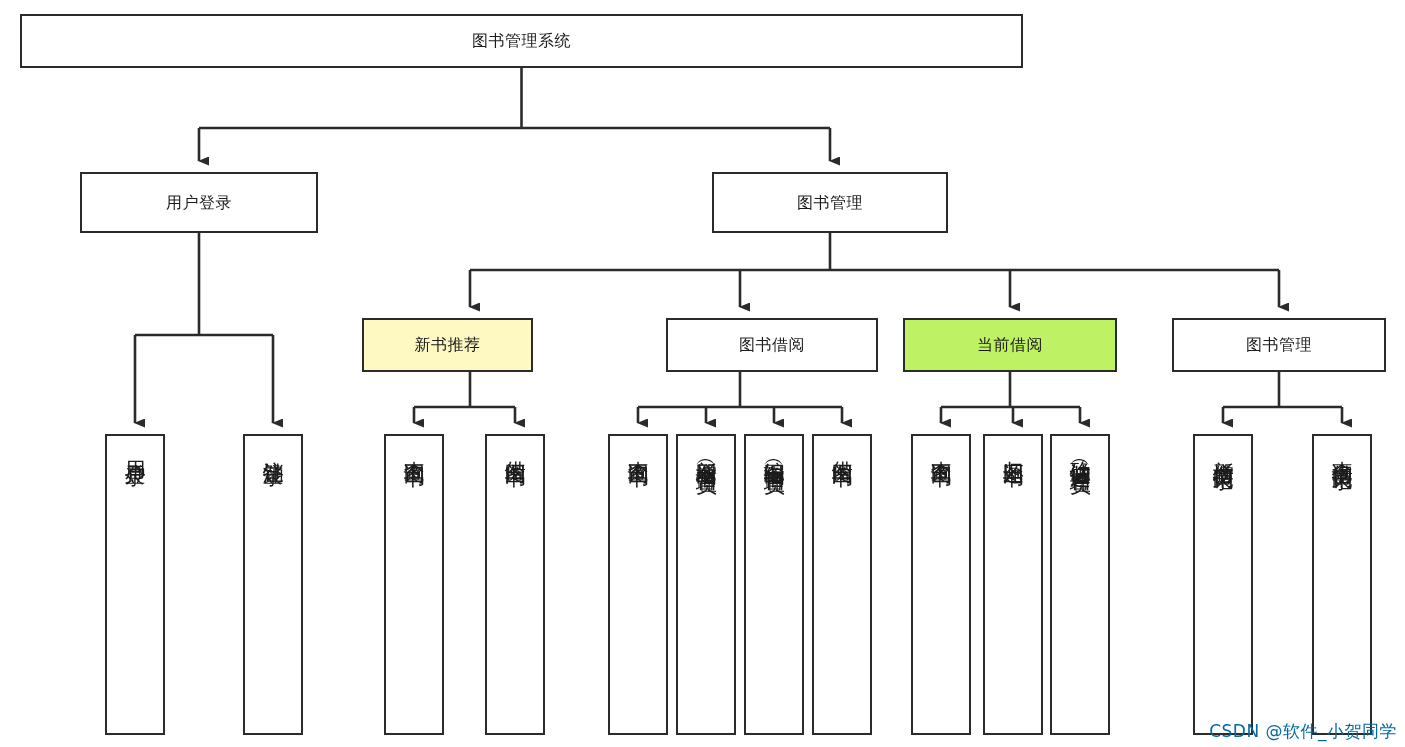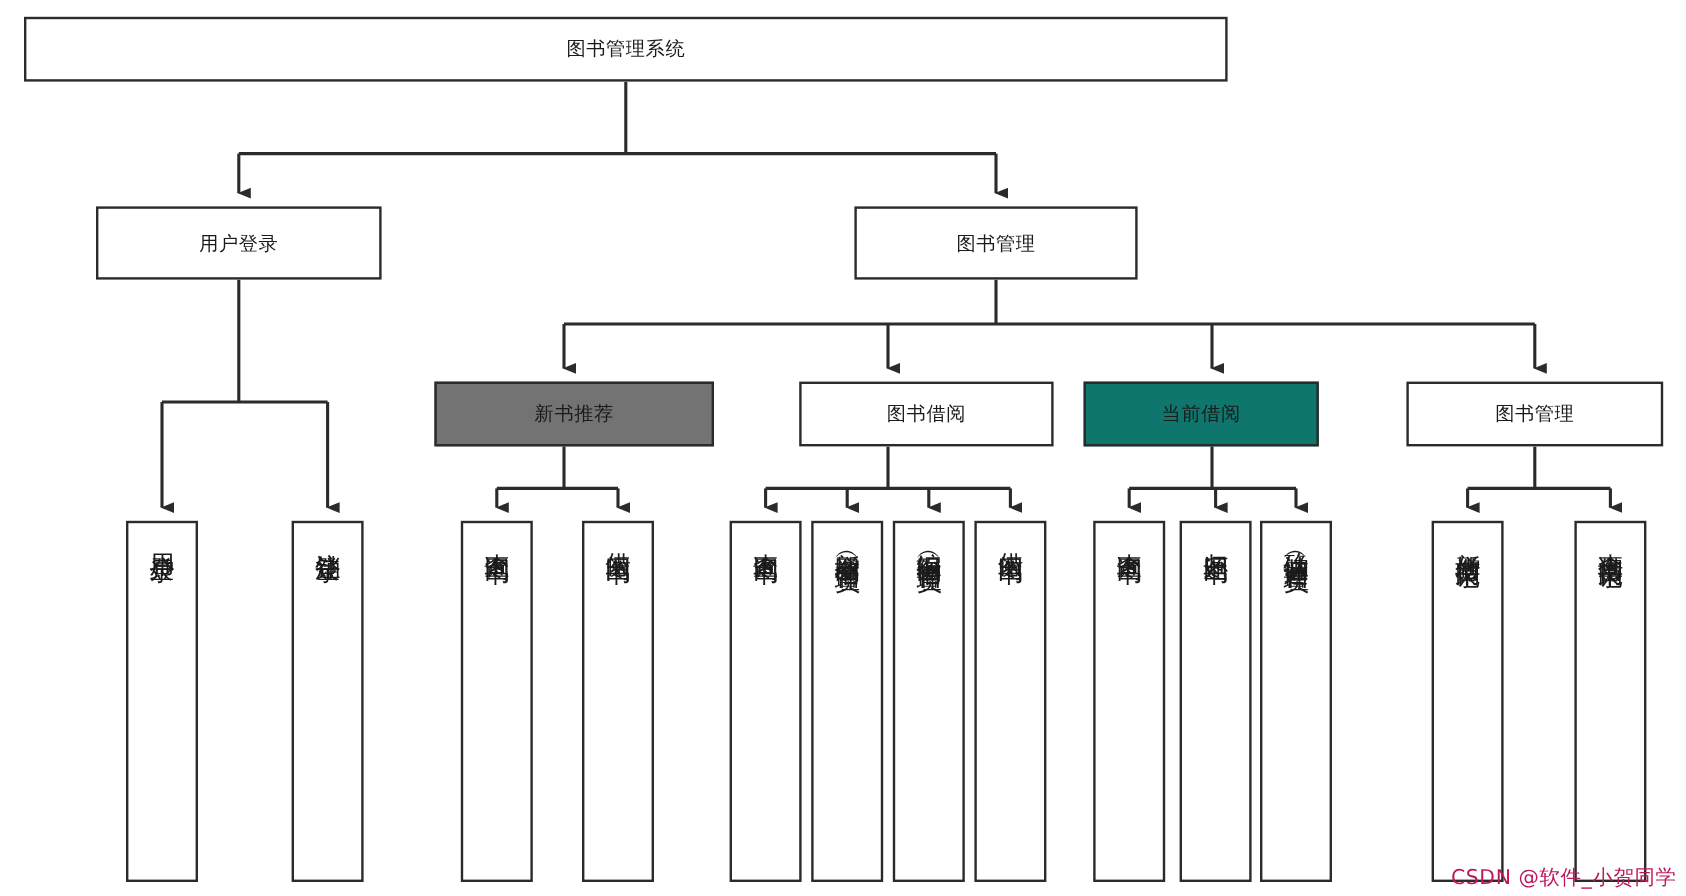--- a/index.html
+++ b/index.html
@@ -54,21 +54,21 @@
     font-size: 21px;
     line-height: 1.35;
     letter-spacing: 2px;
     white-space: nowrap;
   }
   .watermark {
     position: absolute;
     right: 8px;
     bottom: 4px;
     font-size: 17px;
-    color: #be185d;
+    color: #0369a1;
     letter-spacing: 0.5px;
     white-space: nowrap;
   }
 </style>
 </head>
 <body>
 
 <div id="diagram-root">
   <svg class="edges" viewBox="0 0 1405 747" xmlns="http://www.w3.org/2000/svg">
     <defs>
@@ -116,27 +116,27 @@
   <div id="node-layer">
       <div class="node horizontal" style="left: 20px; top: 14px; width: 1003px; height: 54px; border-color: rgb(43, 43, 43); background: rgb(255, 255, 255);">
         <span class="node-label">图书管理系统</span>
       </div>
       <div class="node horizontal" style="left: 80px; top: 172px; width: 238px; height: 61px; border-color: rgb(43, 43, 43); background: rgb(255, 255, 255);">
         <span class="node-label">用户登录</span>
       </div>
       <div class="node horizontal" style="left: 712px; top: 172px; width: 236px; height: 61px; border-color: rgb(43, 43, 43); background: rgb(255, 255, 255);">
         <span class="node-label">图书管理</span>
       </div>
-      <div class="node horizontal" style="left: 362px; top: 318px; width: 233px; height: 54px; border-color: rgb(43, 43, 43); background: #737373;">
+      <div class="node horizontal" style="left: 362px; top: 318px; width: 171px; height: 54px; border-color: rgb(43, 43, 43); background: #fef9c3;">
         <span class="node-label">新书推荐</span>
       </div>
       <div class="node horizontal" style="left: 634px; top: 318px; width: 212px; height: 54px; border-color: rgb(43, 43, 43); background: rgb(255, 255, 255); margin-left: 32px;">
         <span class="node-label">图书借阅</span>
       </div>
-      <div class="node horizontal" style="left: 903px; top: 318px; width: 196px; height: 54px; border-color: rgb(43, 43, 43); background: #0f766e;">
+      <div class="node horizontal" style="left: 903px; top: 318px; width: 214px; height: 54px; border-color: rgb(43, 43, 43); background: #bef264;">
         <span class="node-label">当前借阅</span>
       </div>
       <div class="node horizontal" style="left: 1172px; top: 318px; width: 214px; height: 54px; border-color: rgb(43, 43, 43); background: rgb(255, 255, 255);">
         <span class="node-label">图书管理</span>
       </div>
       <div class="node vertical" style="left: 105px; top: 434px; width: 60px; height: 301px; border-color: rgb(43, 43, 43); background: rgb(255, 255, 255);">
         <span class="node-label">用户登录</span>
       </div>
       <div class="node vertical" style="left: 243px; top: 434px; width: 60px; height: 301px; border-color: rgb(43, 43, 43); background: rgb(255, 255, 255);">
         <span class="node-label">注销登录</span>

